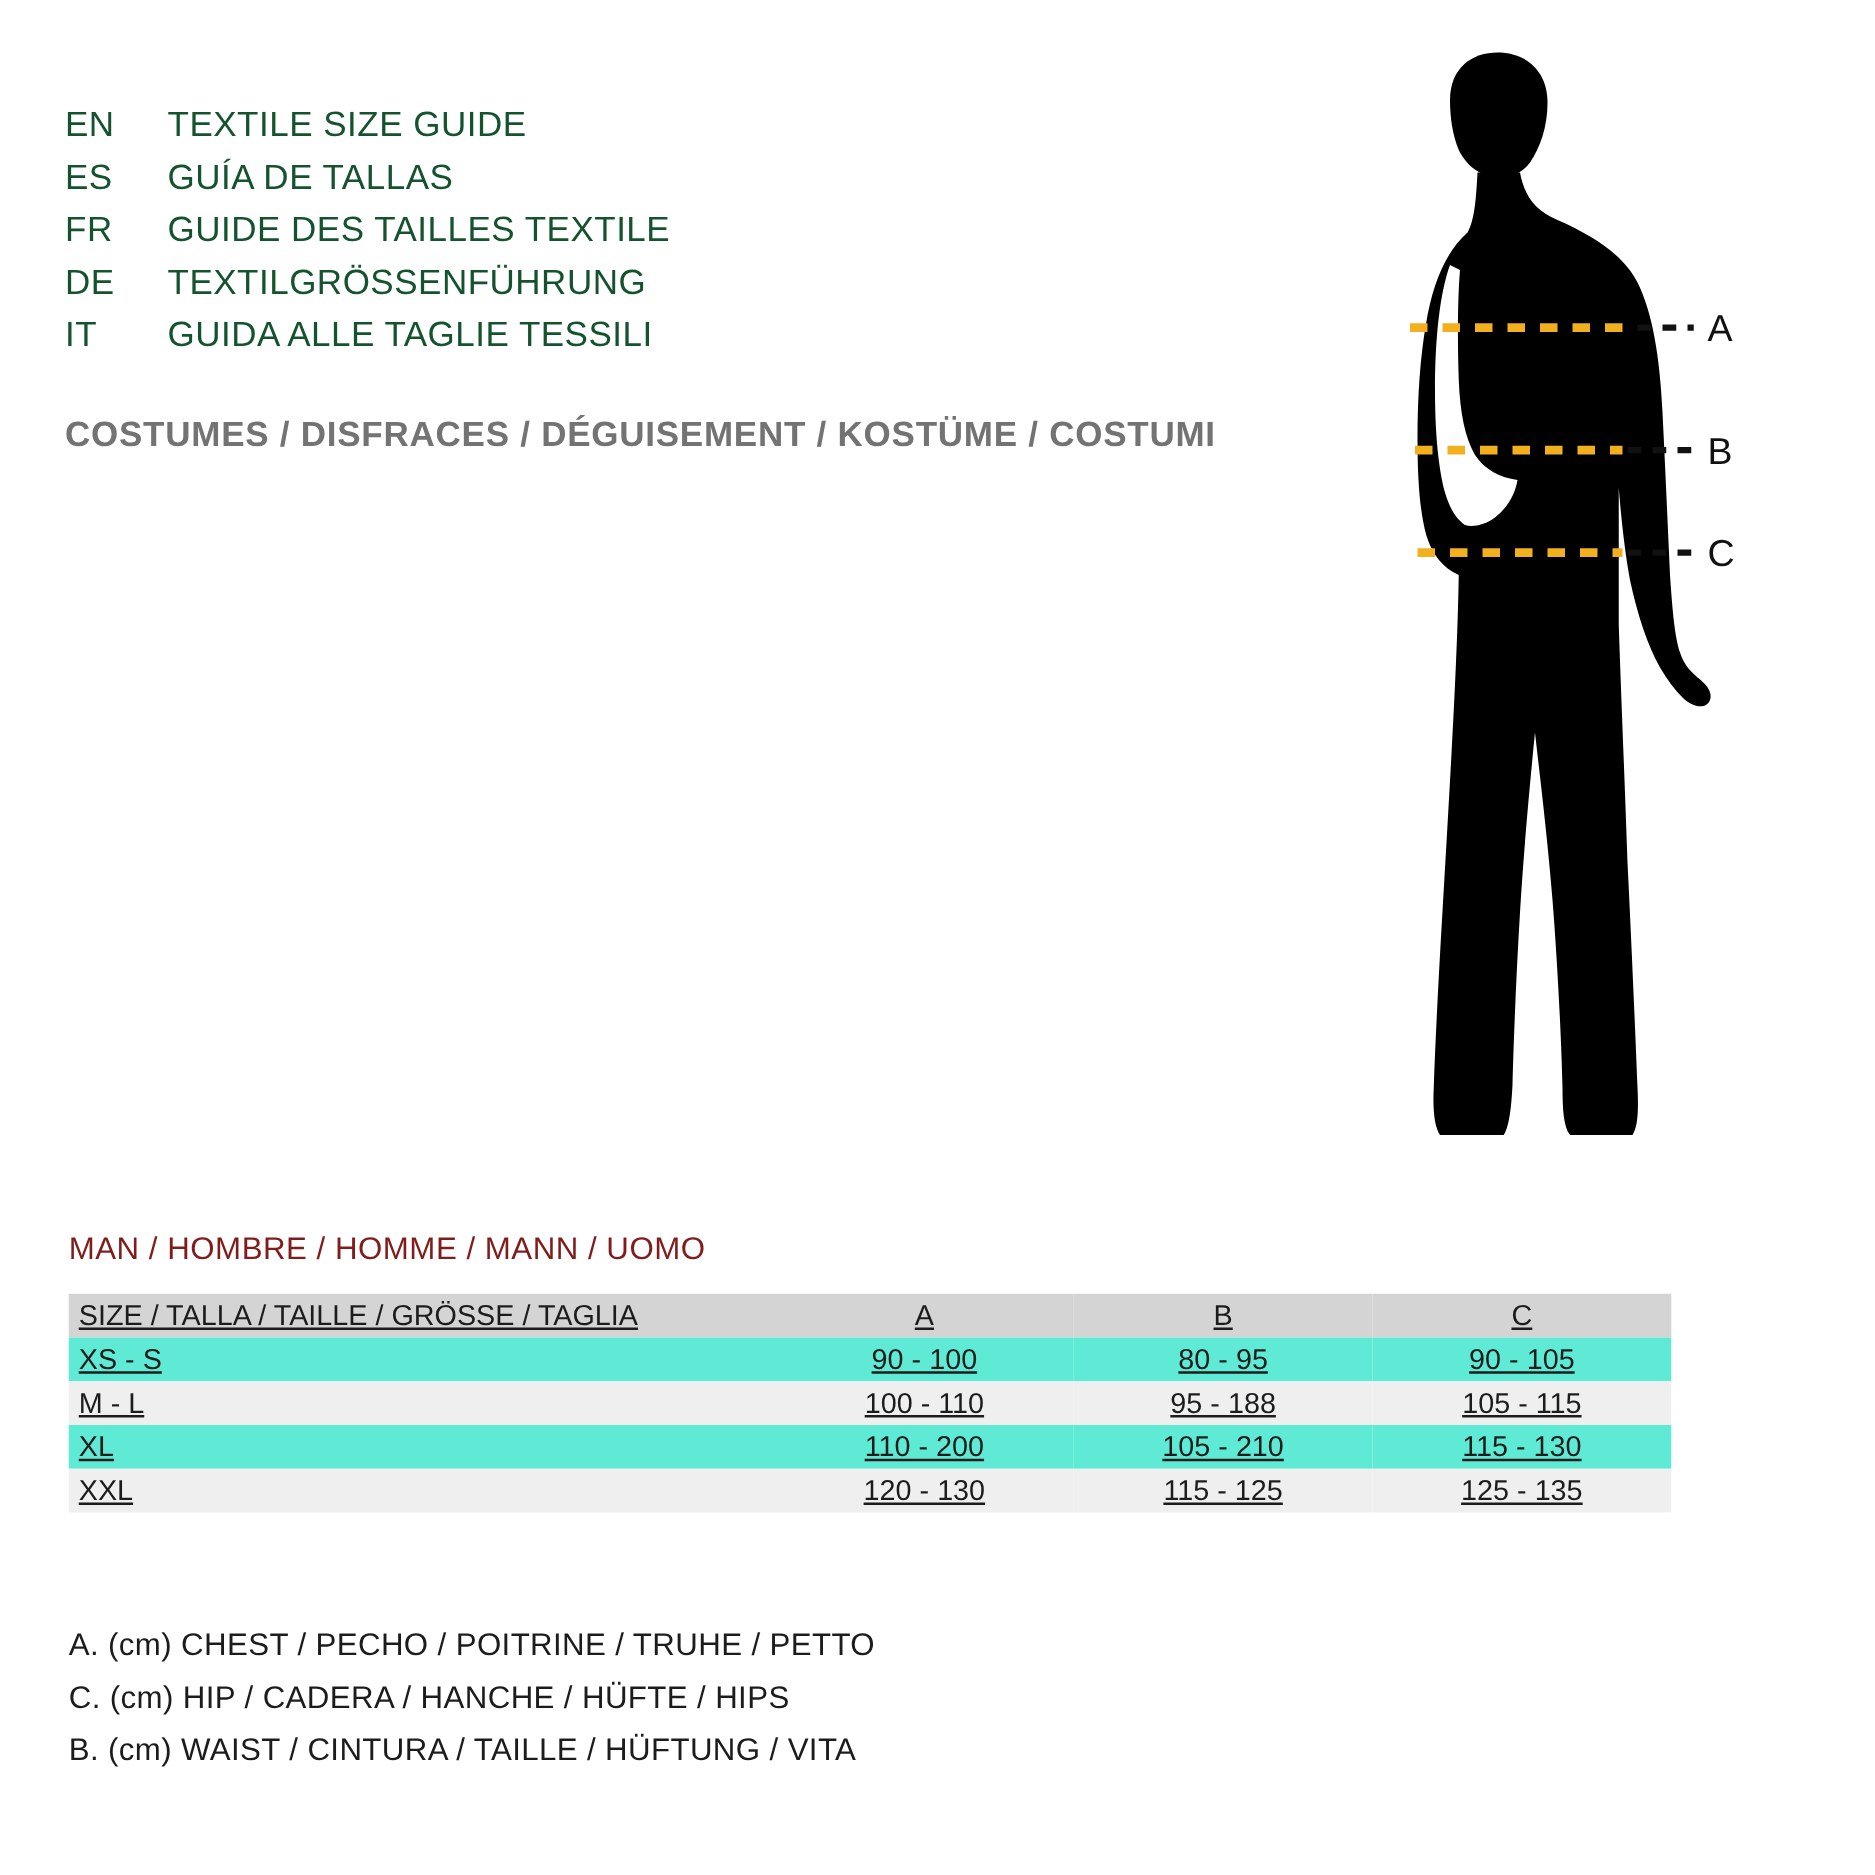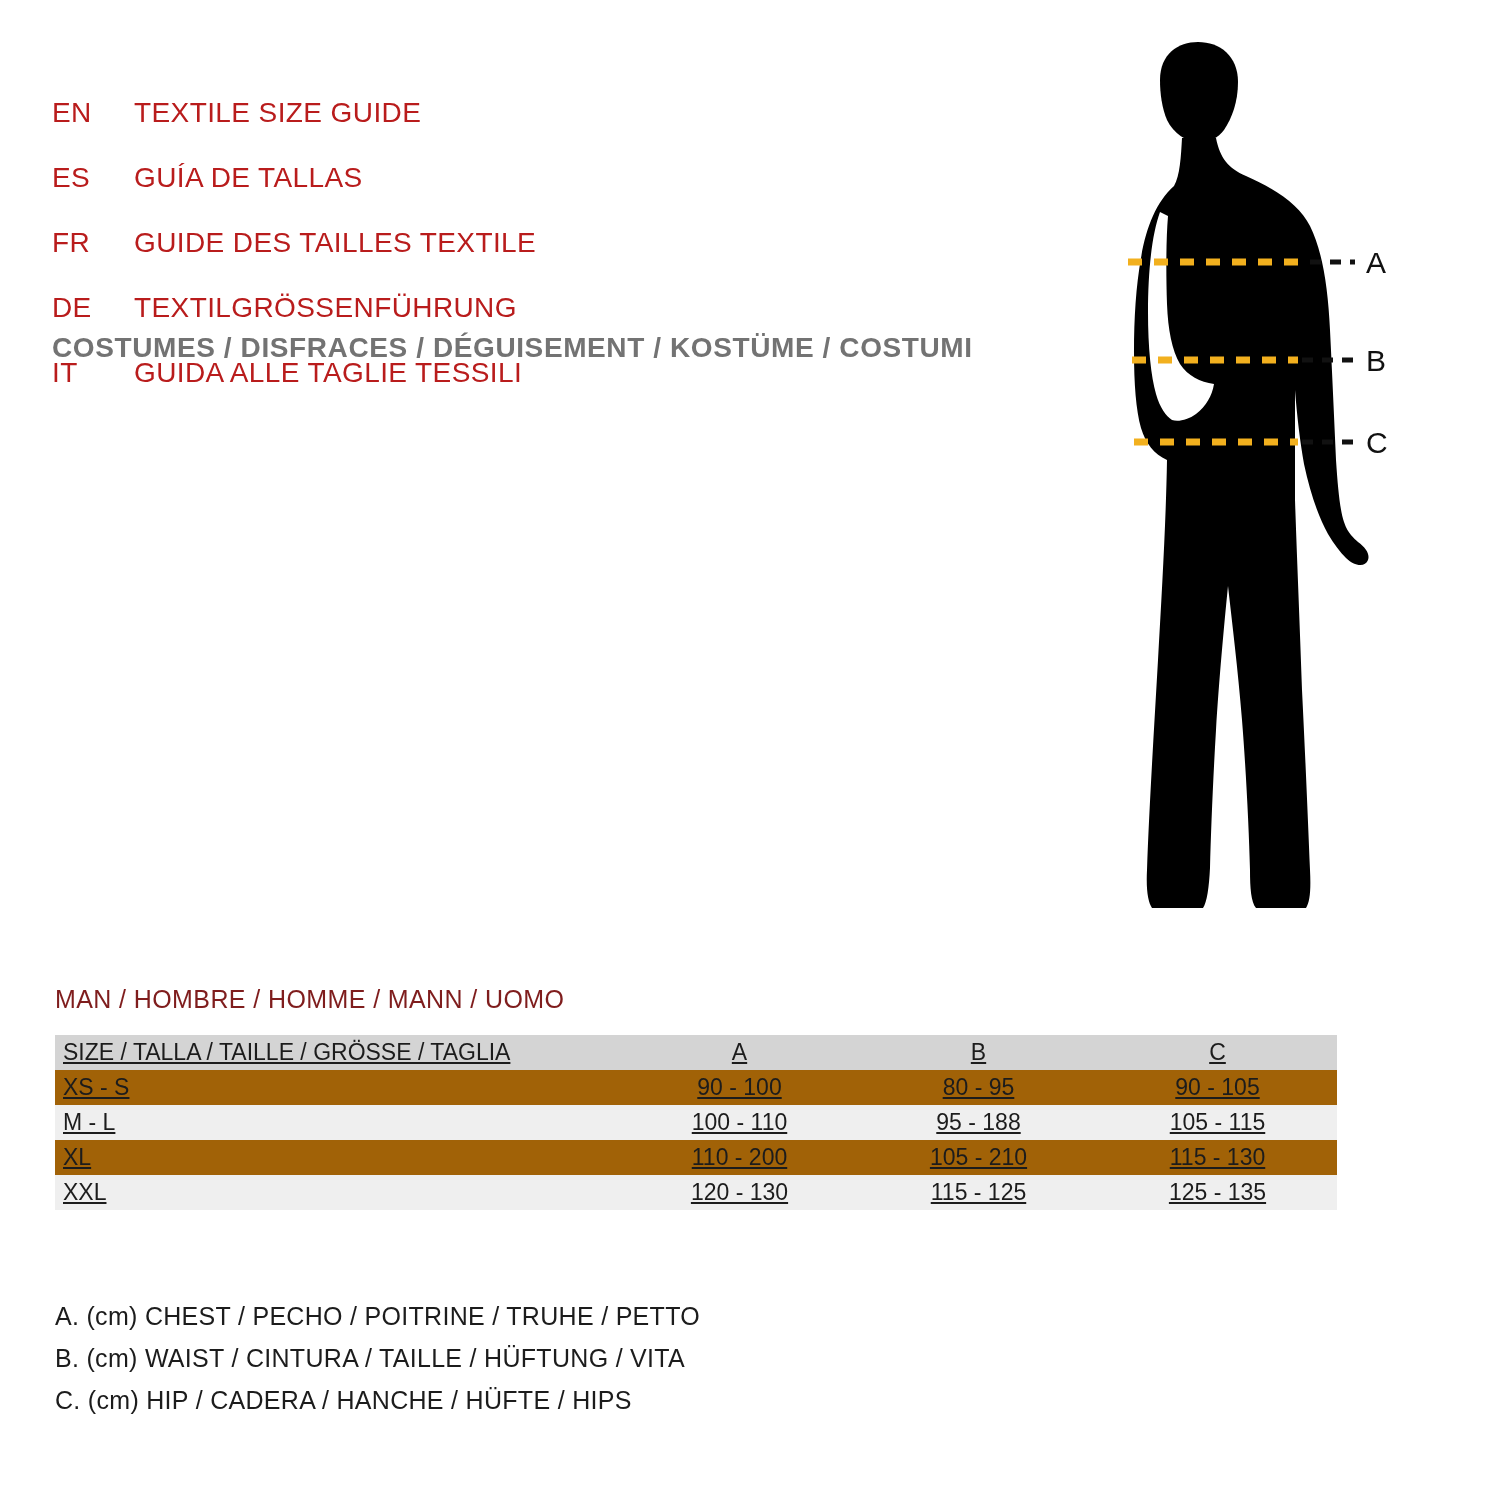--- a/index.html
+++ b/index.html
@@ -16,26 +16,25 @@
 
   
   .lang-block {
     position: absolute;
     left: 52px;
     top: 74px;
     width: 1000px;
   }
   .lang-row {
     display: flex;
-    align-items: flex-start;
+    align-items: flex-end;
     height: 42px;
     font-size: 28px;
     letter-spacing: 0.4px;
-    color: #b91c1c;
-    margin-top: 23px;
+    color: #14532d;
   }
   .lang-code {
     width: 82px;
     flex: 0 0 82px;
     font-size: 28px;
   }
   .lang-text { font-size: 28px; }
 
   .costumes-line {
     position: absolute;
@@ -83,21 +82,21 @@
     text-align: center;
     vertical-align: middle;
     text-decoration: underline;
   }
   .size-table th.first, .size-table td.first {
     text-align: left;
     padding-left: 8px;
     width: 565px;
   }
   .size-table thead tr { background: #d4d4d4; }
-  .size-table tbody tr.odd { background: #a16207; }
+  .size-table tbody tr.odd { background: #5eead4; }
   .size-table tbody tr.even { background: #efefef; }
   .col-a, .col-b, .col-c { width: 239px; }
 
   .legend {
     position: absolute;
     left: 55px;
     top: 1295px;
     font-size: 25px;
     line-height: 42px;
     letter-spacing: 0.3px;
@@ -231,15 +230,15 @@
       <td class="first">XXL</td>
       <td class="col-a">120 - 130</td>
       <td class="col-b">115 - 125</td>
       <td class="col-c">125 - 135</td>
     </tr>
   </tbody>
 </table>
 
 <div class="legend">
   <div>A. (cm) CHEST / PECHO / POITRINE / TRUHE / PETTO</div>
+  <div>C. (cm) HIP / CADERA / HANCHE / HÜFTE / HIPS</div>
   <div>B. (cm) WAIST / CINTURA / TAILLE / HÜFTUNG / VITA</div>
-  <div>C. (cm) HIP / CADERA / HANCHE / HÜFTE / HIPS</div>
 </div>
 
 </body></html>

